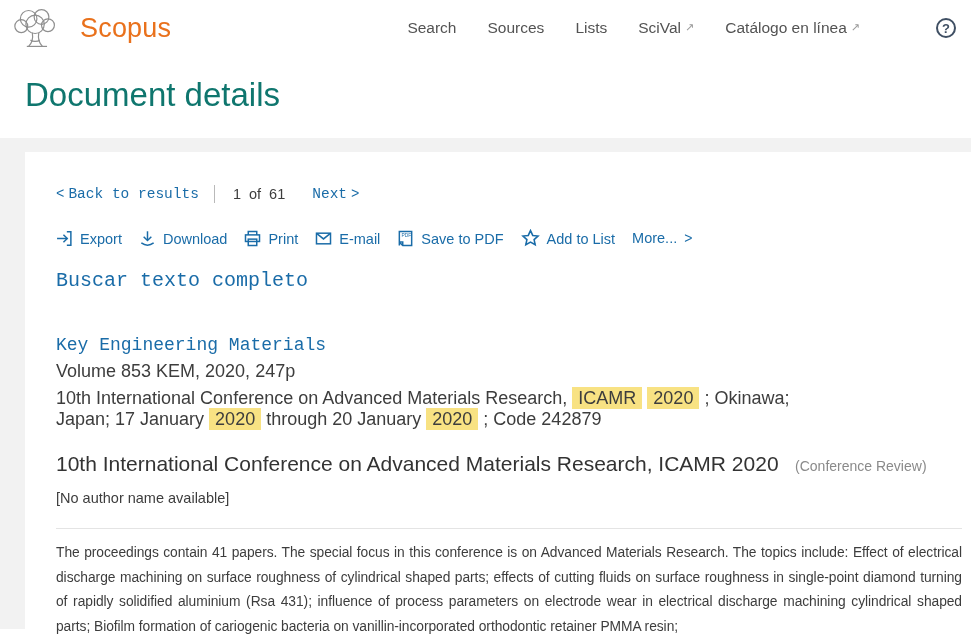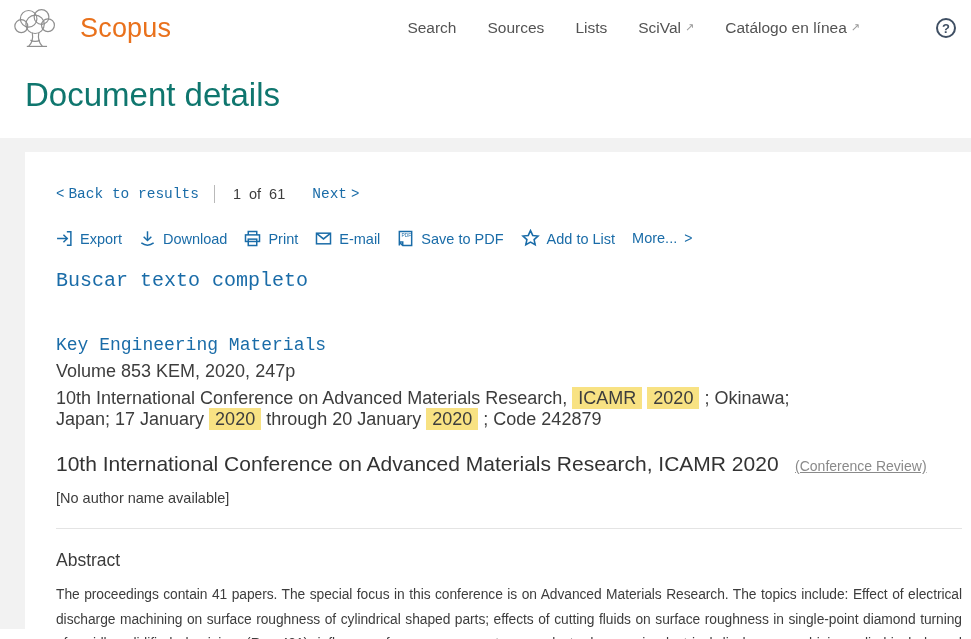--- a/index.html
+++ b/index.html
@@ -43,21 +43,21 @@
   .ico{stroke:var(--blue);fill:none;stroke-width:1.4;}
   
   .fulltext{display:inline-block;margin-top:22px;font-size:20px;}
   .srcblock{margin-top:42px;font-size:18px;line-height:20px;}
   .vol{margin-top:6px;}
   .confline{margin-top:7px;max-width:745px;line-height:21px;}
   .hl{background:var(--hl);padding:1px 6px;white-space:nowrap;}
   
   .doc-title-row{margin-top:22px;}
   .doc-title{display:inline;font-size:21px;font-weight:400;color:#333;margin:0;}
-  .doc-type{font-size:14px;color:var(--muted);margin-left:12px;text-decoration:underline;}
+  .doc-type{font-size:14px;color:var(--muted);margin-left:12px;}
   .authors{margin-top:14px;font-size:14.5px;}
   .hr{border:none;border-top:1px solid #e4e4e4;margin:22px 0 0 0;}
   .abs-h{font-size:17.5px;font-weight:400;color:#3c3c3c;margin:21px 0 0 0;}
   .abs-p{margin:12px 0 0 0;font-size:13.8px;line-height:24.6px;text-align:justify;
          letter-spacing:-0.05px;color:var(--dark);}
 </style>
 </head>
 <body>
 
 <header class="hdr">
@@ -197,17 +197,16 @@
     <div class="doc-title-row">
       <h2 class="doc-title">10th International Conference on Advanced Materials Research, ICAMR 2020</h2>
       <span class="doc-type">(Conference Review)</span>
     </div>
 
     <div class="authors">[No author name available]</div>
 
     <hr class="hr">
 
     
-    <h3 class="abs-h">Abstract</h3>
     <p class="abs-p">The proceedings contain 41 papers. The special focus in this conference is on Advanced Materials Research. The topics include: Effect of electrical discharge machining on surface roughness of cylindrical shaped parts; effects of cutting fluids on surface roughness in single-point diamond turning of rapidly solidified aluminium (Rsa 431); influence of process parameters on electrode wear in electrical discharge machining cylindrical shaped parts; Biofilm formation of cariogenic bacteria on vanillin-incorporated orthodontic retainer PMMA resin;</p>
 
   </div>
 </div>
 
 </body></html>

